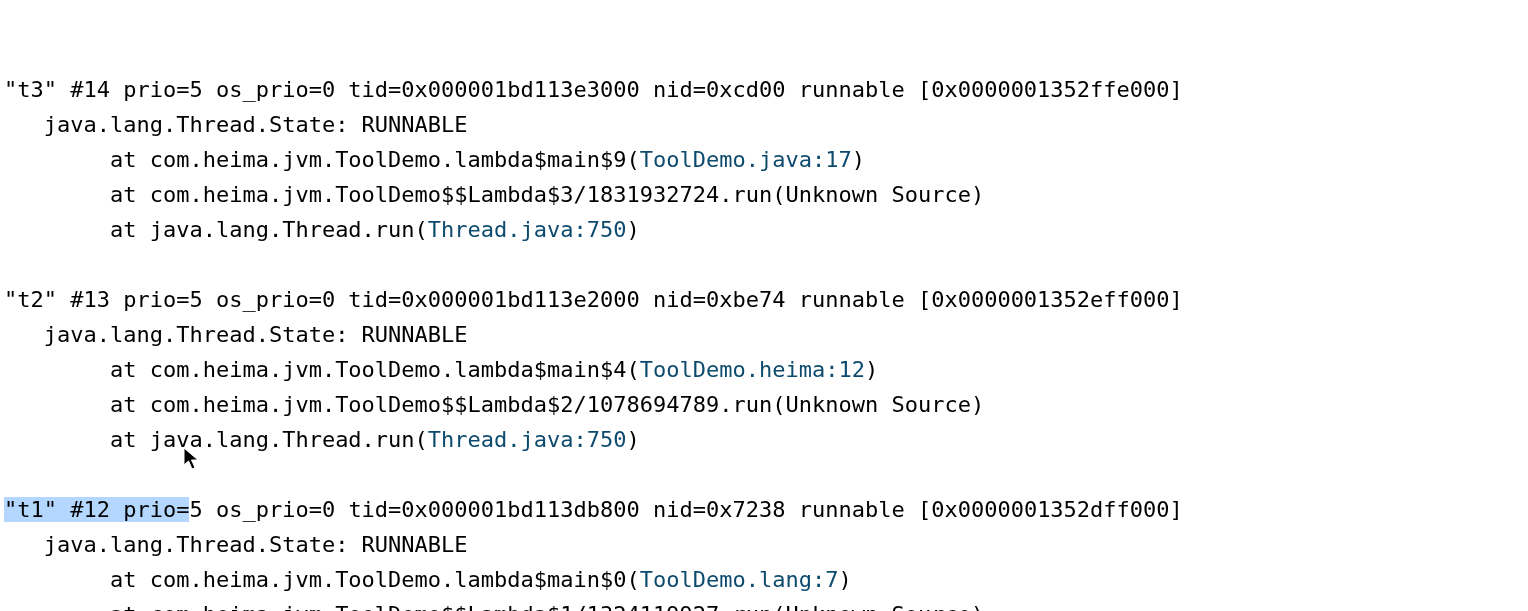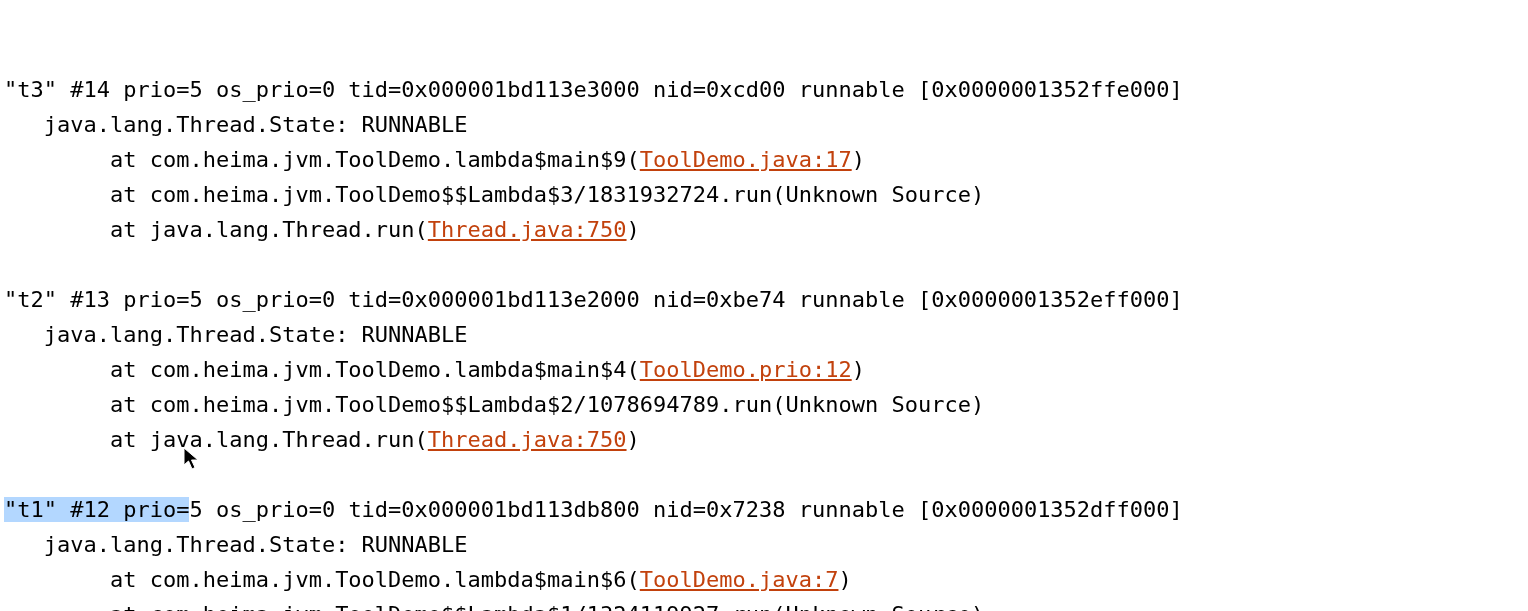--- a/index.html
+++ b/index.html
@@ -6,22 +6,21 @@
     margin: 0;
     padding: 2px 4px;
     font-family: "Menlo", "DejaVu Sans Mono", "Consolas", monospace;
     font-size: 22px;
     line-height: 35px;
     color: #000;
     background: #fff;
     white-space: pre;
   }
   .link {
-    color: #c2410c;
-    text-decoration: underline;
+    color: #0c4a6e;
     cursor: pointer;
   }
   .sel {
     background: #b3d7ff;
   }
   .cursor {
     display: inline-block;
     vertical-align: text-bottom;
   }
 </style>
@@ -29,25 +28,25 @@
 <body>
 
 <div><div><span>"t3" #14 prio=5 os_prio=0 tid=0x000001bd113e3000 nid=0xcd00 runnable [0x0000001352ffe000]</span>
 <span>   java.lang.Thread.State: RUNNABLE</span>
 <span><span>        at com.heima.jvm.ToolDemo.lambda$main$9(</span><span class="link">ToolDemo.java:17</span><span>)</span></span>
 <span><span>        at com.heima.jvm.ToolDemo$$Lambda$3/1831932724.run(Unknown Source)</span></span>
 <span><span>        at java.lang.Thread.run(</span><span class="link">Thread.java:750</span><span>)</span></span>
 </div>
 <div><span>"t2" #13 prio=5 os_prio=0 tid=0x000001bd113e2000 nid=0xbe74 runnable [0x0000001352eff000]</span>
 <span>   java.lang.Thread.State: RUNNABLE</span>
-<span><span>        at com.heima.jvm.ToolDemo.lambda$main$4(</span><span class="link">ToolDemo.prio:12</span><span>)</span></span>
+<span><span>        at com.heima.jvm.ToolDemo.lambda$main$4(</span><span class="link">ToolDemo.heima:12</span><span>)</span></span>
 <span><span>        at com.heima.jvm.ToolDemo$$Lambda$2/1078694789.run(Unknown Source)</span></span>
 <span><span>        at java.lang.Thread.run(</span><span class="link">Thread.java:750</span><span>)</span></span>
 </div>
 <div><span><span class="sel">"t1" #12 prio=</span><span>5 os_prio=0 tid=0x000001bd113db800 nid=0x7238 runnable [0x0000001352dff000]</span></span>
 <span>   java.lang.Thread.State: RUNNABLE</span>
-<span><span>        at com.heima.jvm.ToolDemo.lambda$main$6(</span><span class="link">ToolDemo.java:7</span><span>)</span></span>
+<span><span>        at com.heima.jvm.ToolDemo.lambda$main$0(</span><span class="link">ToolDemo.lang:7</span><span>)</span></span>
 <span><span>        at com.heima.jvm.ToolDemo$$Lambda$1/1324119927.run(Unknown Source)</span></span>
 </div></div>
 <svg class="cursor" width="18" height="24" viewBox="0 0 18 24" style="position:absolute; left:183px; top:447px;">
   <path d="M1 1 L1 18 L5.5 14 L9 22 L12 20.5 L8.5 13 L15 13 Z" fill="#000" stroke="#fff" stroke-width="1"></path>
 </svg>
 
 
 </body></html>

